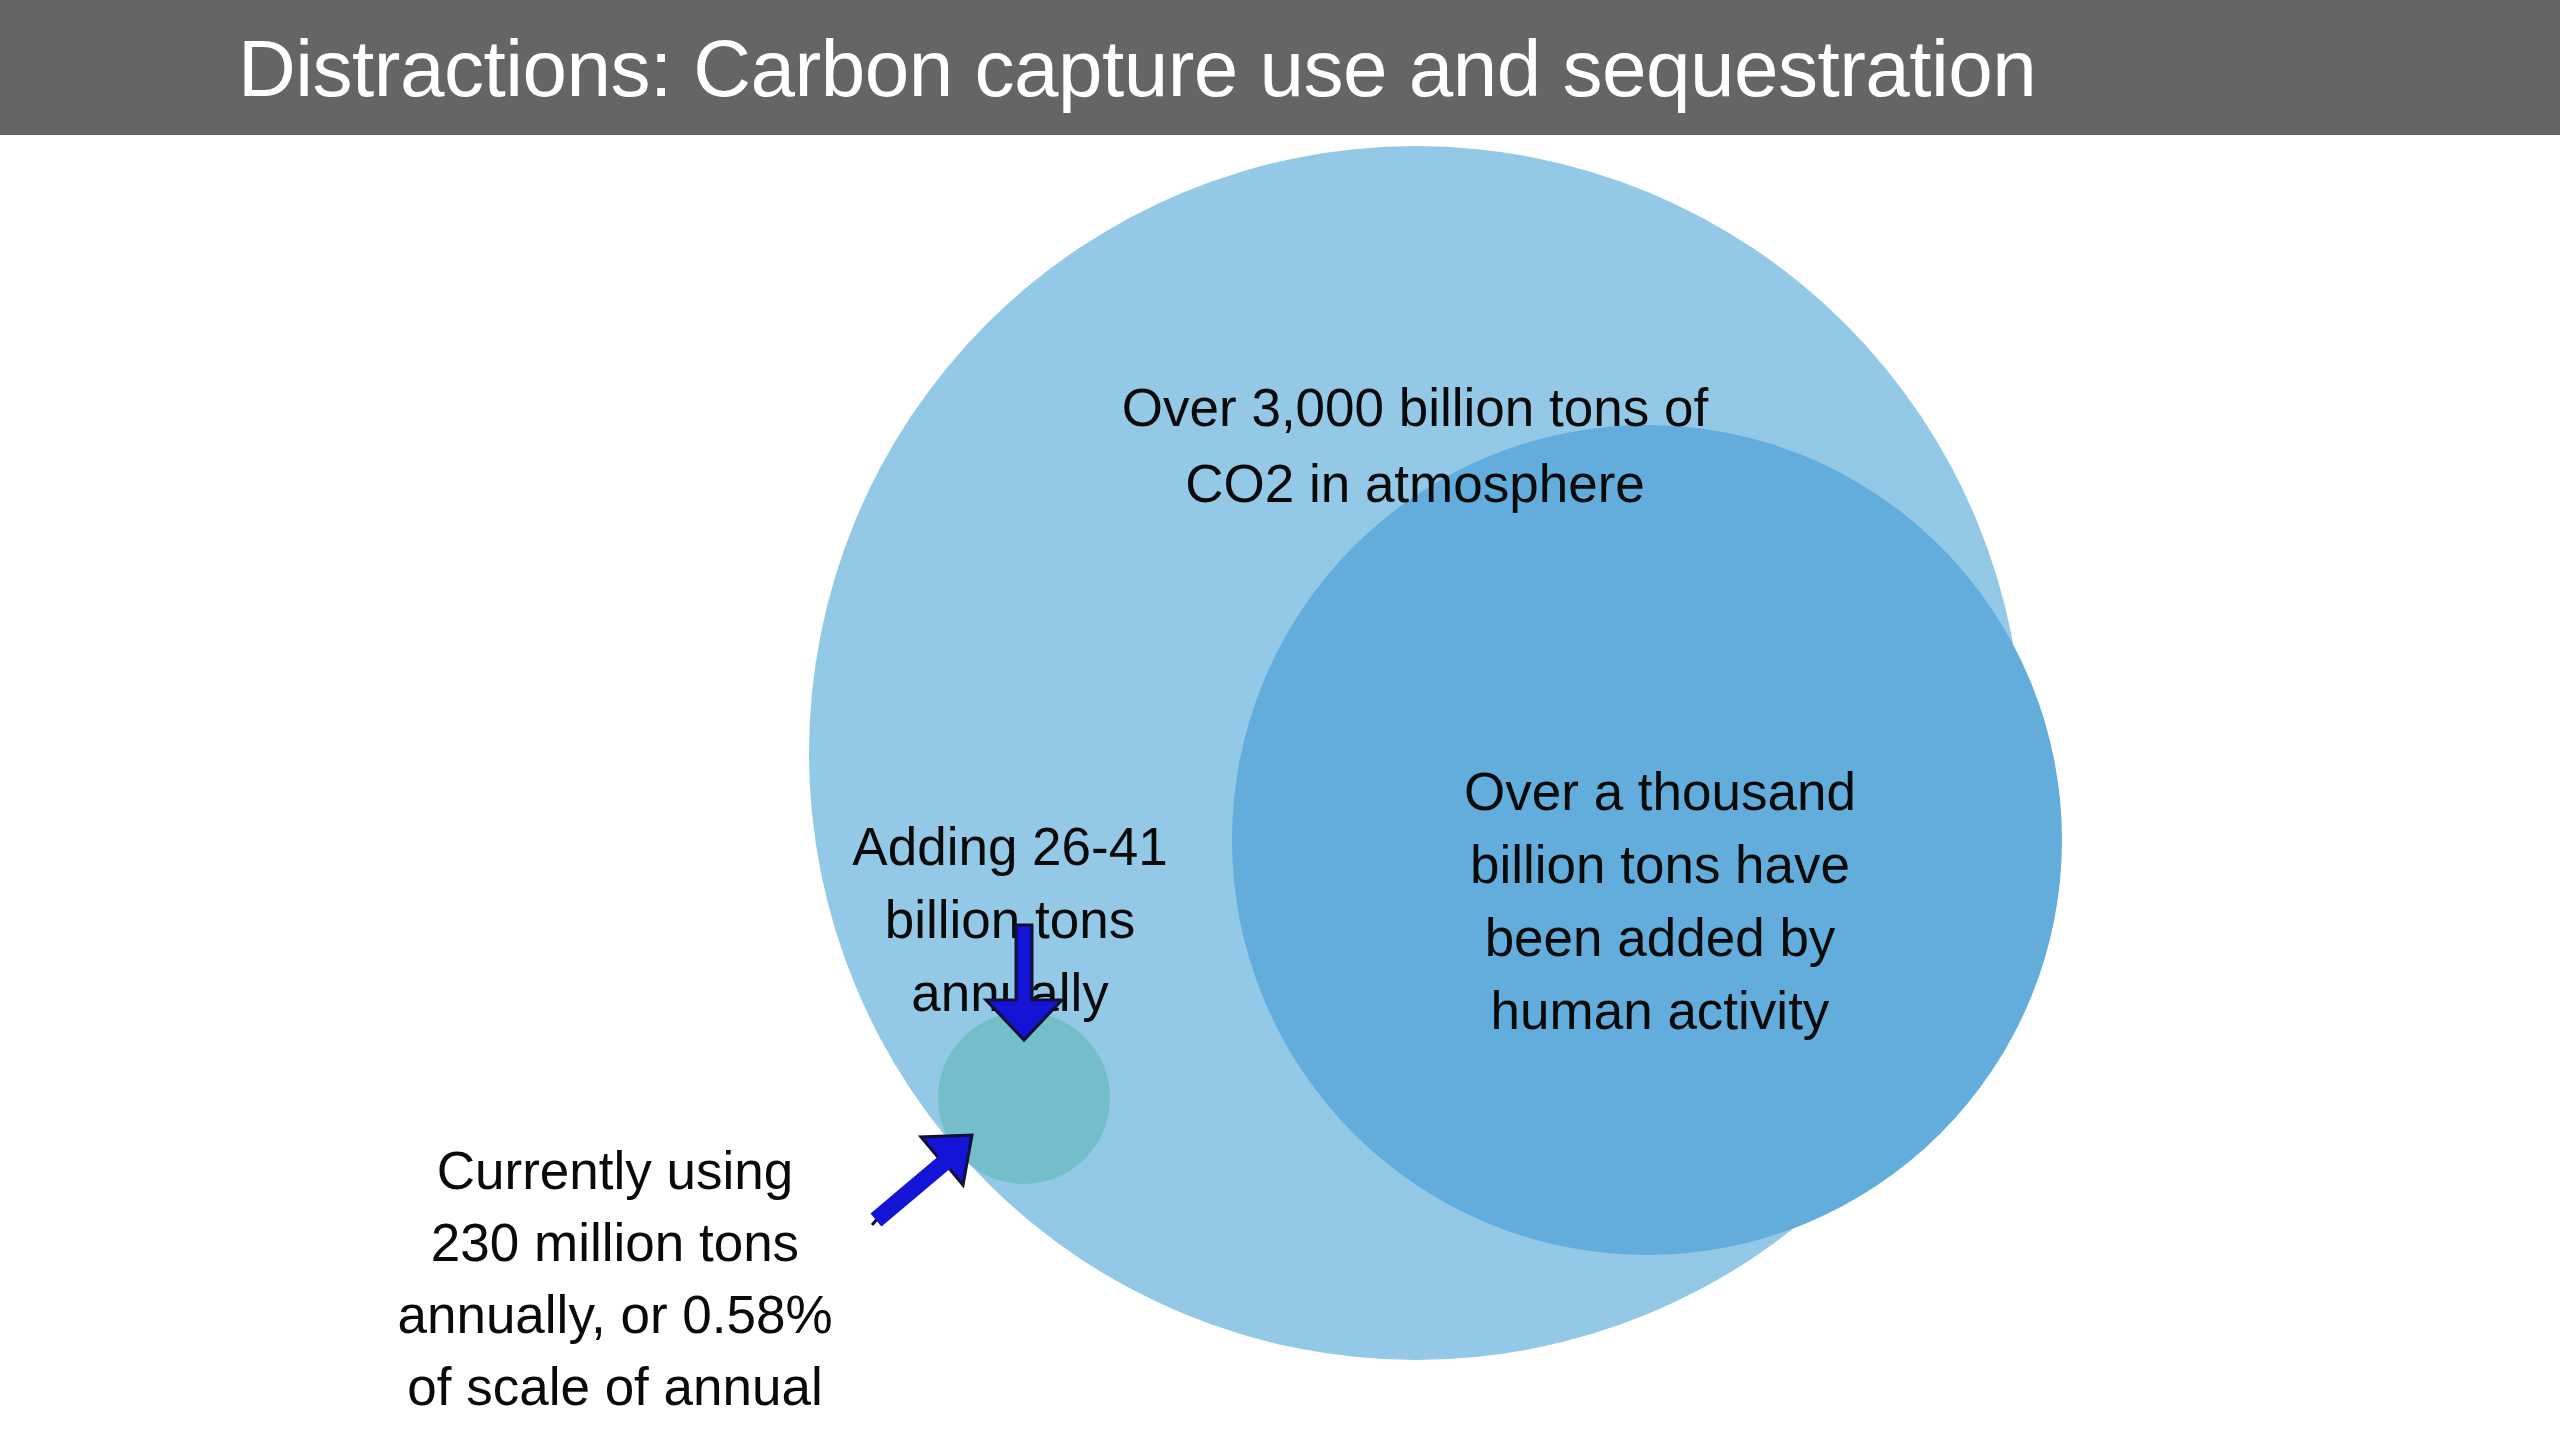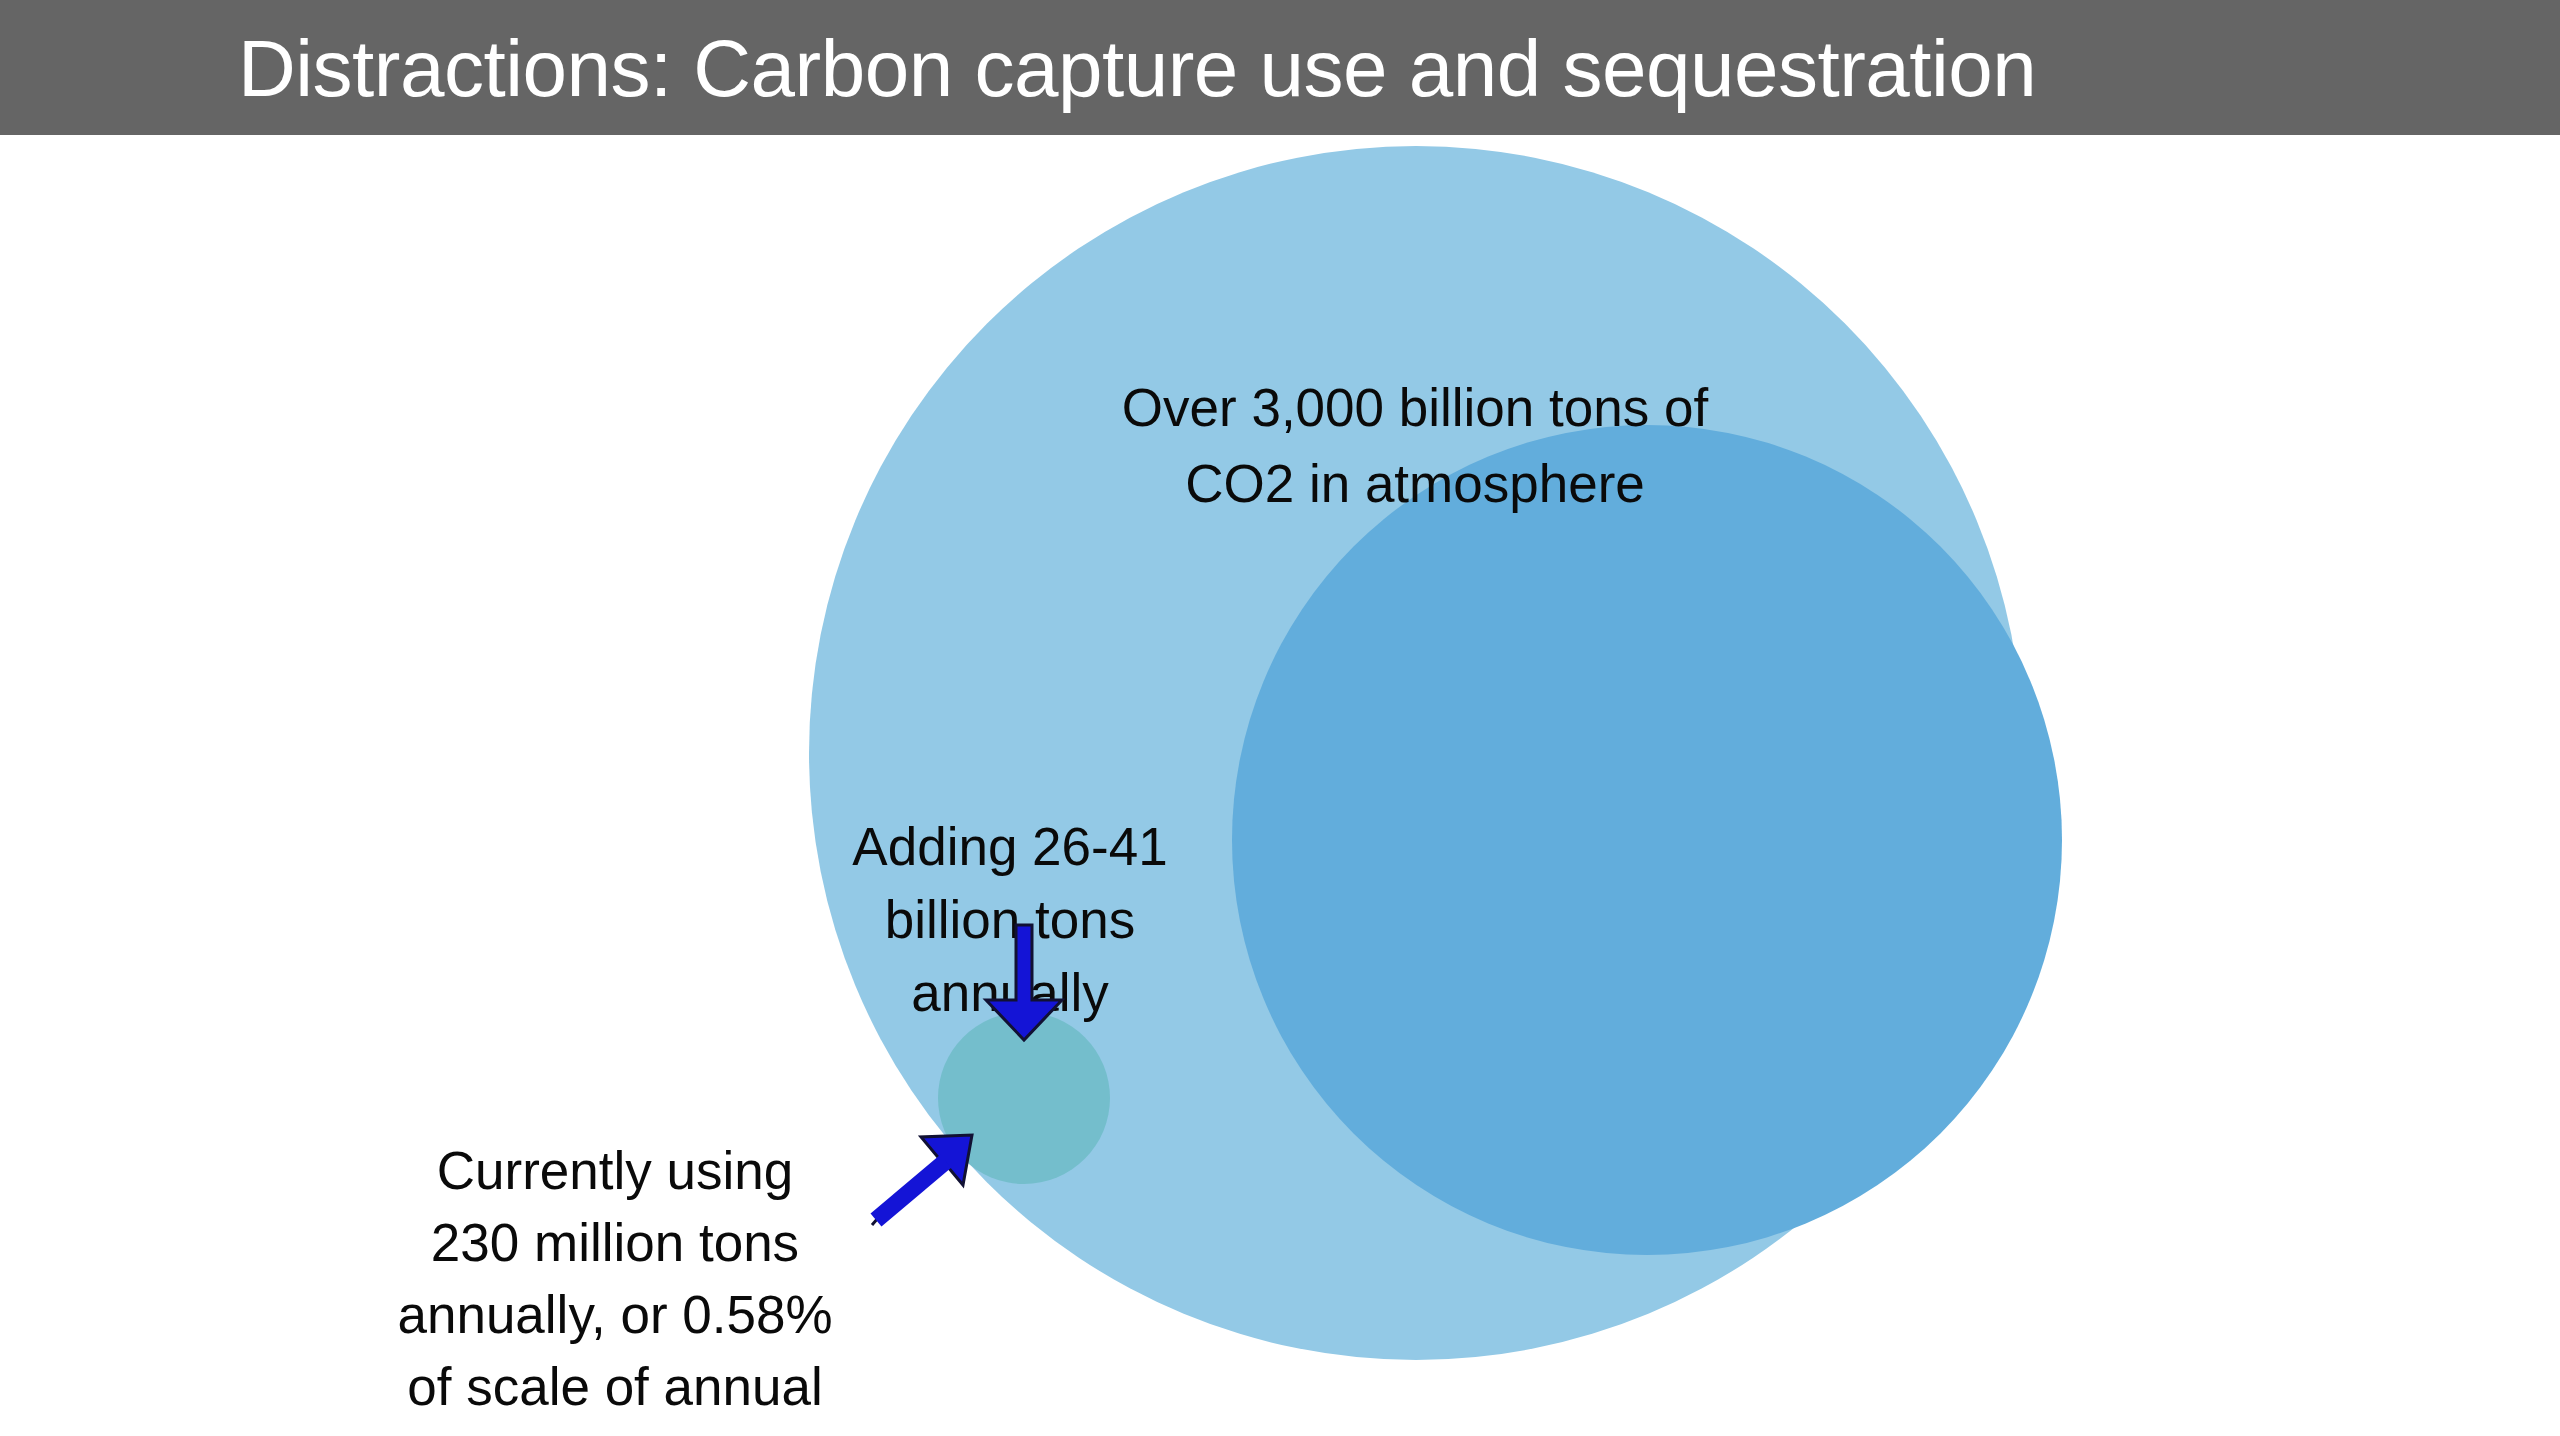--- a/index.html
+++ b/index.html
@@ -145,20 +145,24 @@
 
     <div id="outer-circle" class="bubble"></div>
 
     <div id="inner-circle" class="bubble"></div>
 
     <div id="dot-circle" class="bubble"></div>
 
     <div id="label-atmosphere" class="note">Over 3,000 billion tons of
 CO2 in atmosphere</div>
 
+    <div id="label-human" class="note">Over a thousand
+billion tons have
+been added by
+human activity</div>
 
     <div id="label-adding" class="note">Adding 26-41
 billion tons
 annually</div>
 
     <div id="label-using" class="note">Currently using
 230 million tons
 annually, or 0.58%
 of scale of annual
 problem hence the

